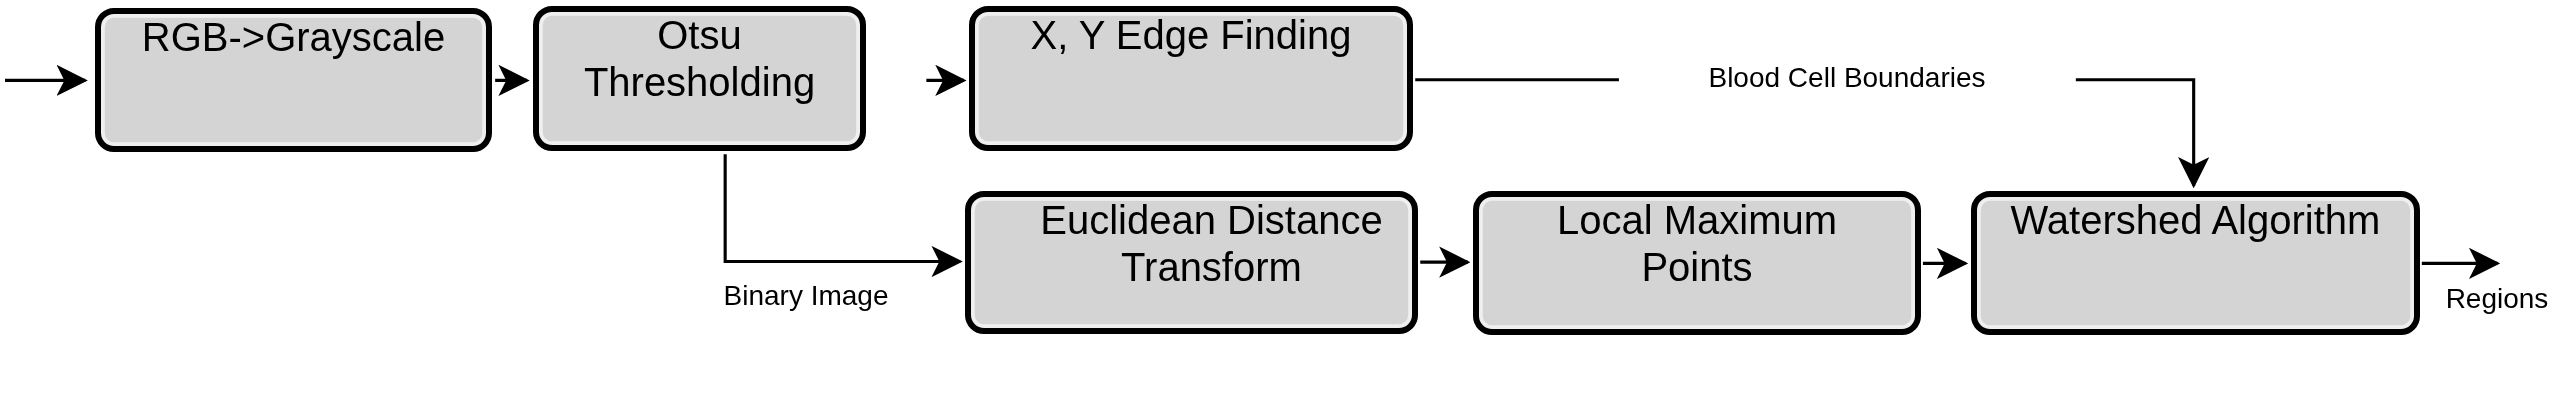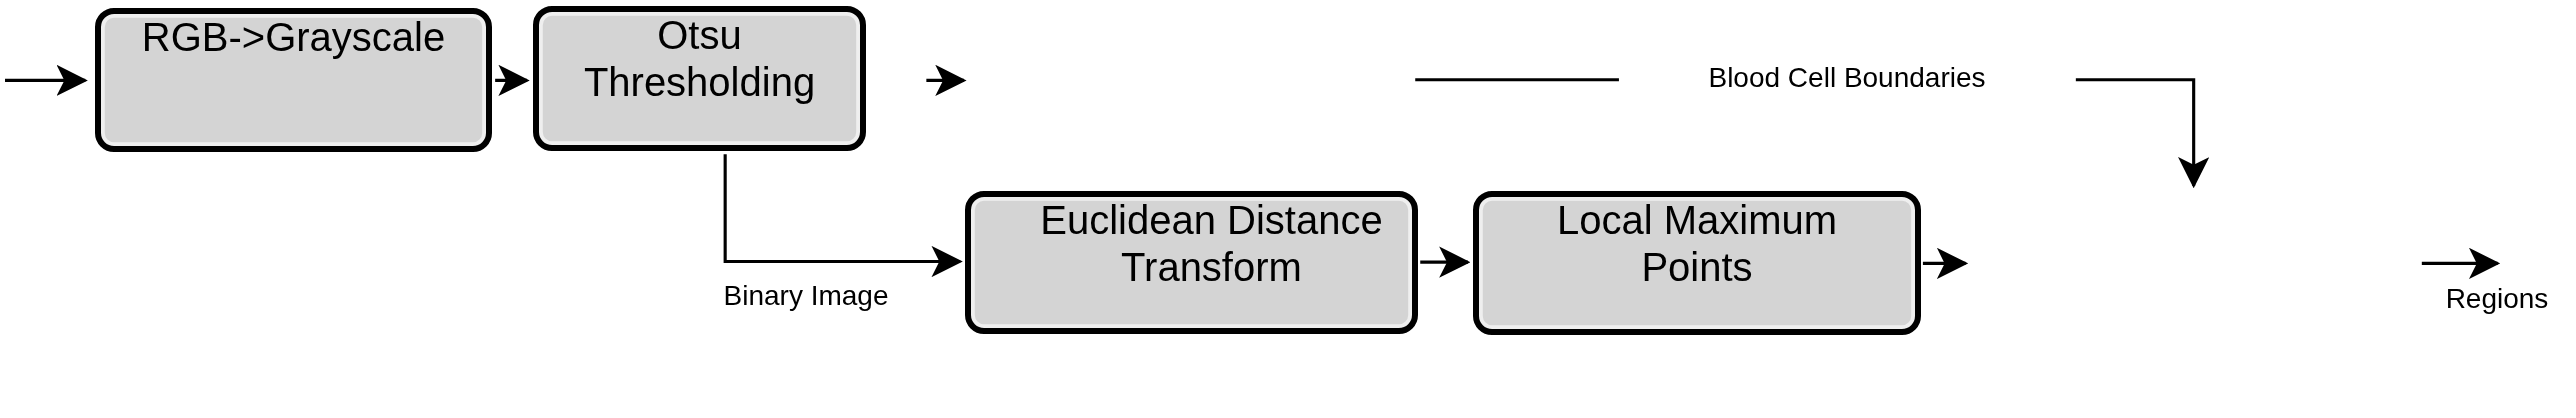--- a/index.html
+++ b/index.html
@@ -93,31 +93,37 @@
   </svg>
 
   <div class="node" id="node-rgb2gray">
     <span class="node-label">RGB-&gt;Grayscale</span>
   </div>
 
   <div class="node" id="node-otsu">
     <span class="node-label">Otsu Thresholding</span>
   </div>
 
+  <div class="node" id="node-edgefind">
+    <span class="node-label">X, Y Edge Finding</span>
+  </div>
 
   <div class="node" id="node-edt">
     <span class="node-label">Euclidean Distance
 Transform</span>
   </div>
 
   <div class="node" id="node-localmax">
     <span class="node-label">Local Maximum
 Points</span>
   </div>
 
+  <div class="node" id="node-watershed">
+    <span class="node-label">Watershed Algorithm</span>
+  </div>
 
   <div class="edge-label" id="label-boundaries">Blood Cell Boundaries</div>
 
   <div class="edge-label" id="label-binary">Binary Image</div>
 
   <div class="edge-label" id="label-regions">Regions</div>
 
 
 </div>
 

